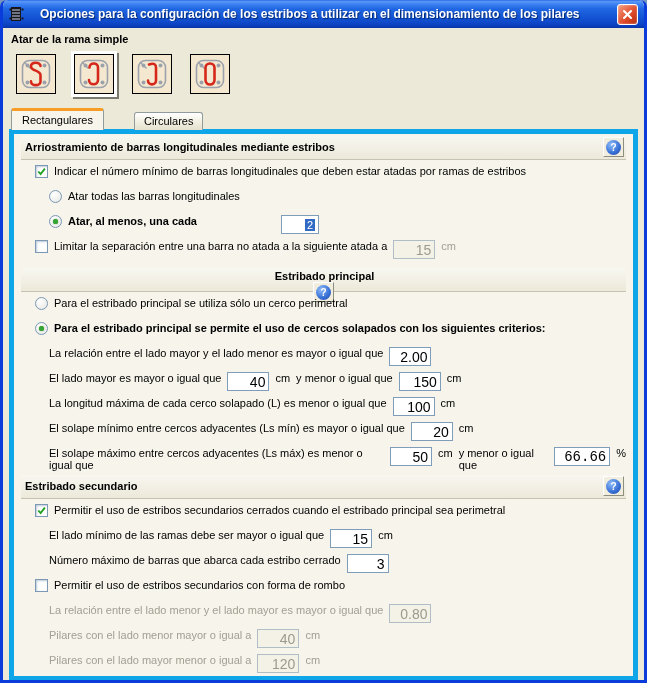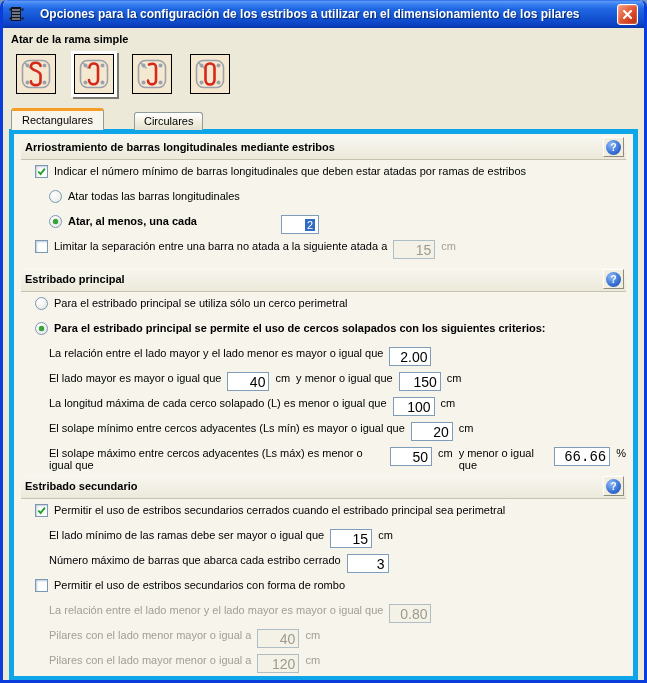--- a/index.html
+++ b/index.html
@@ -284,21 +284,21 @@
         </span>
       </div>
 
       <div class="row ind1">
         <span class="cb"></span>
         <span>Limitar la separación entre una barra no atada a la siguiente atada a</span>
         <input class="xp-input disabled" disabled="" value="15" style="">
         <span class="dis">cm</span>
       </div>
 
-      <div class="sect-header" style="margin-top:8px;">
+      <div class="sect-header" style="margin-top:8px;flex-direction:column;">
         <span class="htxt">Estribado principal</span>
         <span class="help-btn">
           <span class="help-circle">?</span>
         </span>
       </div>
 
       <div class="row ind1">
         <span class="rb">
             <span class="dot"></span>
           </span>

